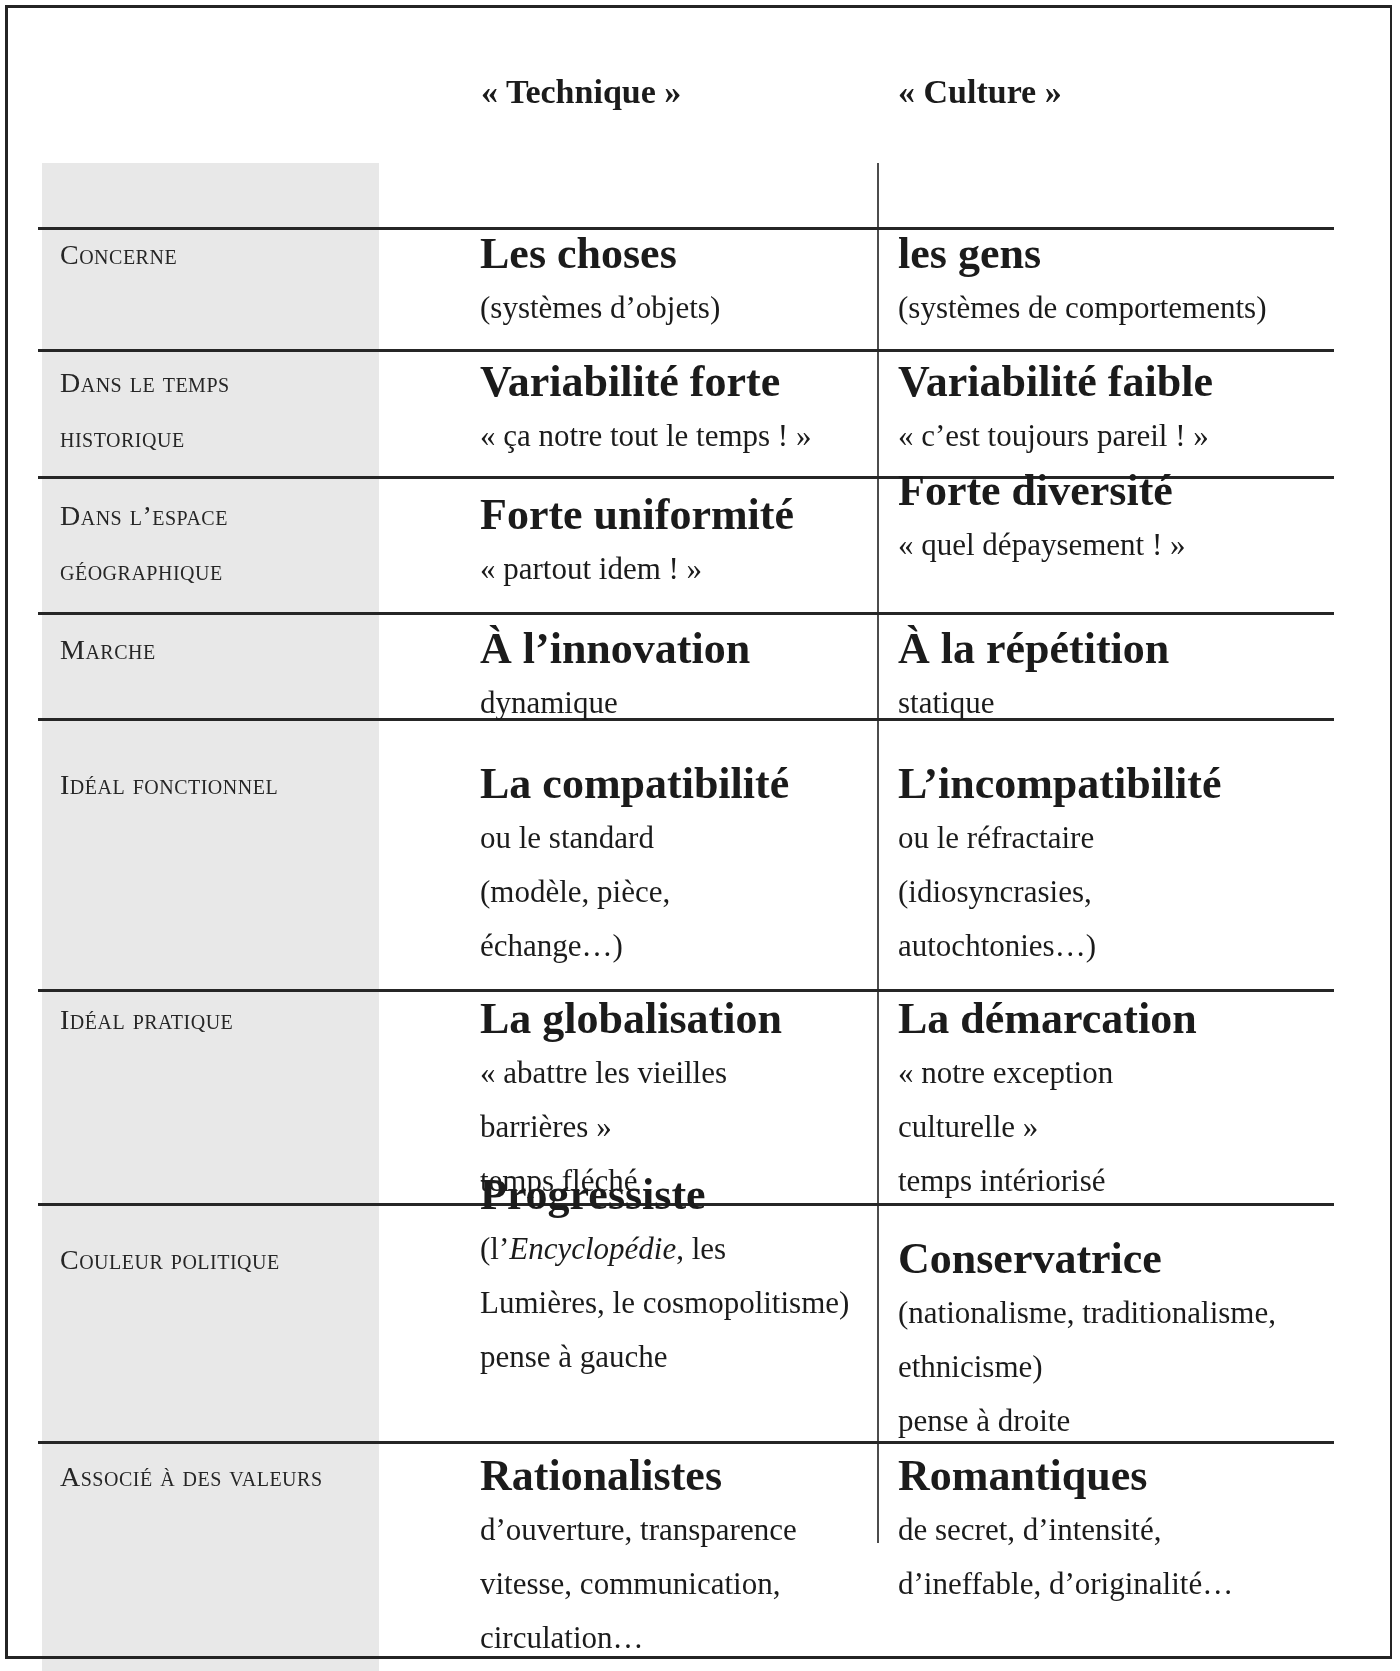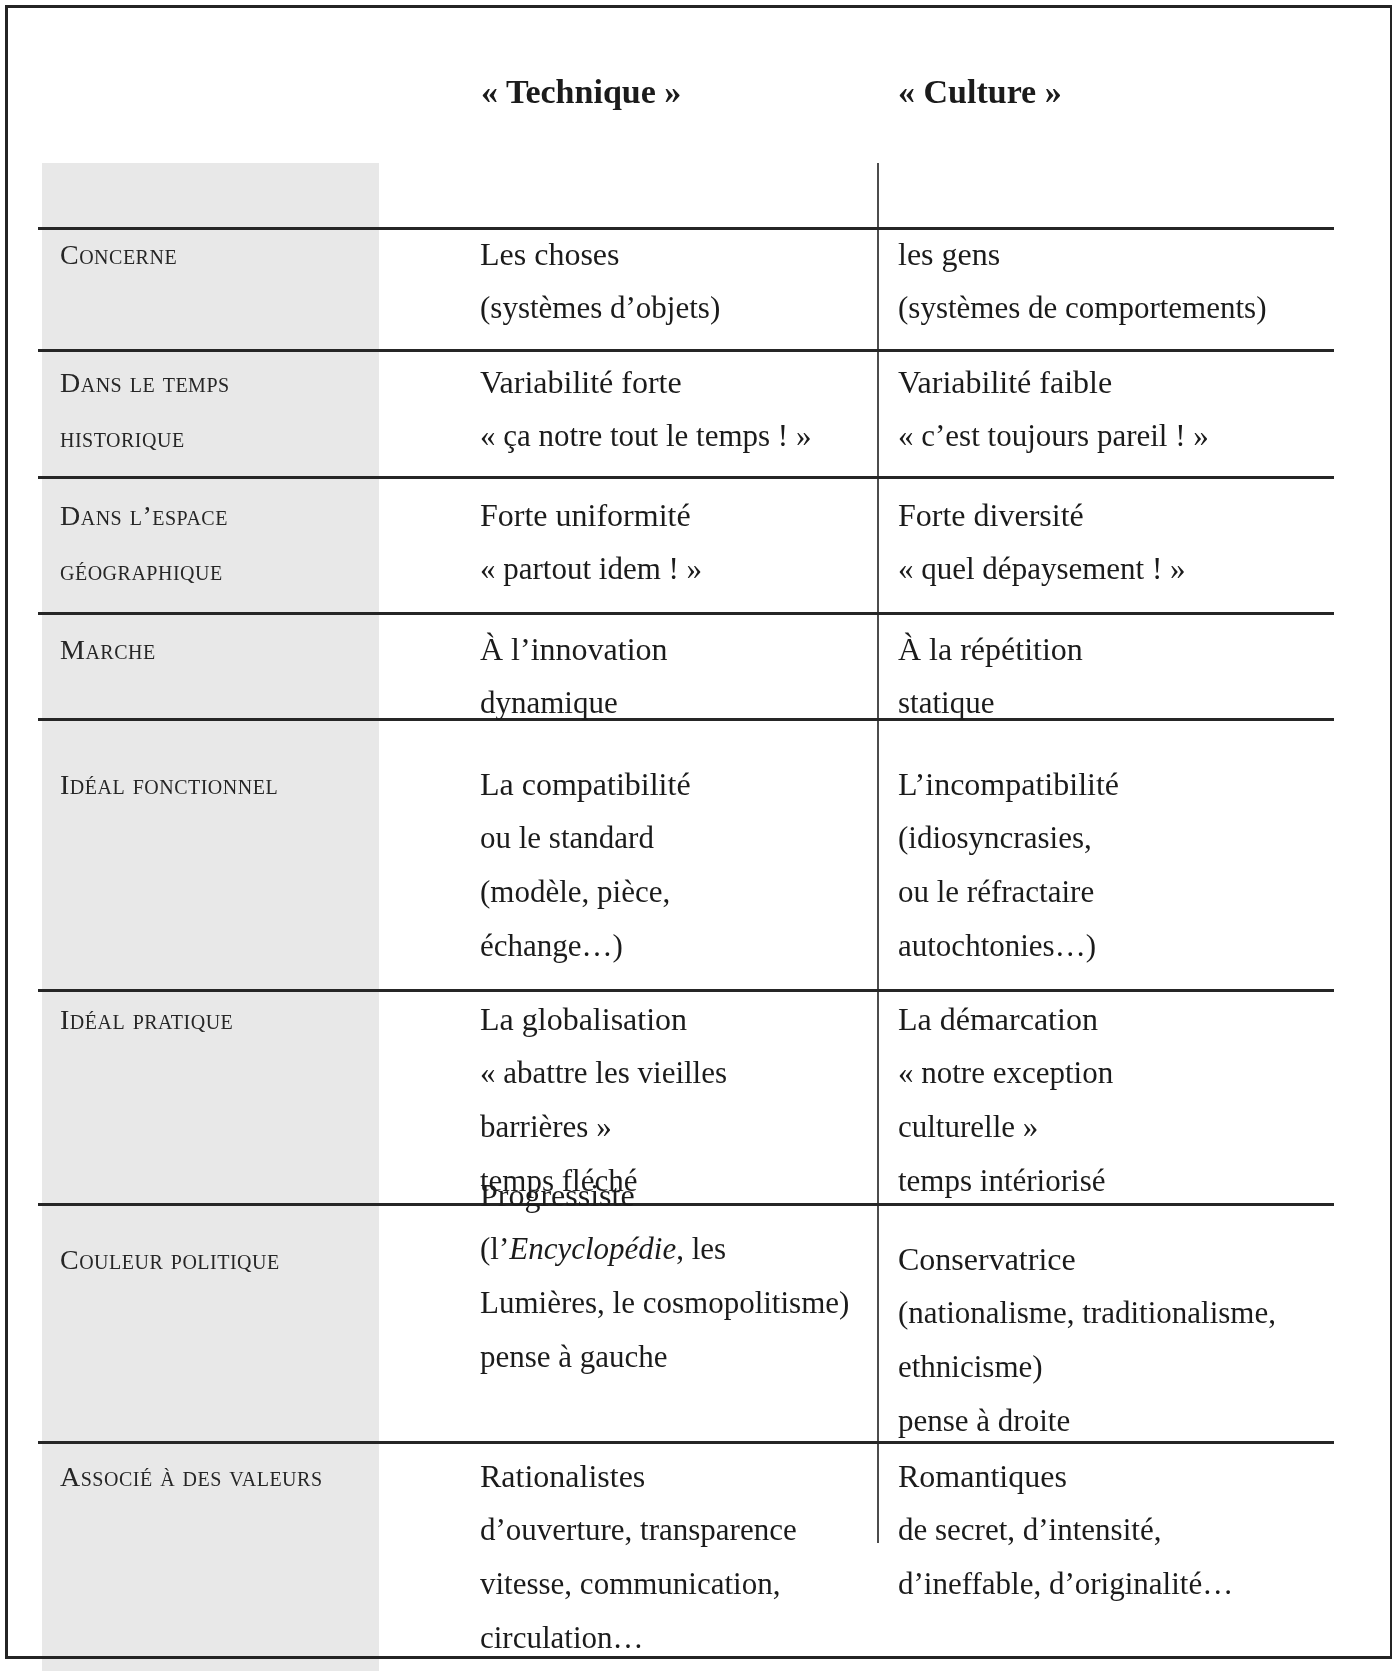--- a/index.html
+++ b/index.html
@@ -25,21 +25,21 @@
     position:absolute; left:38px; width:1296px; height:3px; background:#262626;
   }
   .hdr {
     position:absolute; top:72px; font-size:34px; font-weight:700; line-height:40px;
     white-space:nowrap;
   }
   .cell {
     position:absolute; font-size:31px; line-height:54px;
   }
   .cell .line { display:block; white-space:nowrap; }
-  .cell .t { font-weight:400; font-size:32px; }
+  .cell .t { font-weight:700; font-size:44px; }
   .label {
     position:absolute; left:60px; width:330px;
     font-size:28px; line-height:55px; color:#262626;
     font-variant:small-caps; letter-spacing:0.5px;
   }
   .label .line { display:block; white-space:nowrap; }
   .tech { left:480px; width:400px; }
   .cult { left:898px; width:445px; }
   em { }
 </style>
@@ -90,21 +90,21 @@
   </div>
 
   <div class="label" style="top:488px">
     <span class="line">Dans l’espace</span>
     <span class="line">géographique</span>
   </div>
   <div class="cell tech" style="top:488px">
     <span class="t line">Forte uniformité</span>
     <span class="line">« partout idem ! »</span>
   </div>
-  <div class="cell cult" style="top:488px">
+  <div class="cell cult" style="top:464px">
     <span class="t line">Forte diversité</span>
     <span class="line">« quel dépaysement ! »</span>
   </div>
 
   <div class="label" style="top:622px">
     <span class="line">Marche</span>
   </div>
   <div class="cell tech" style="top:622px">
     <span class="t line">À l’innovation</span>
     <span class="line">dynamique</span>
@@ -118,22 +118,22 @@
     <span class="line">Idéal fonctionnel</span>
   </div>
   <div class="cell tech" style="top:757px">
     <span class="t line">La compatibilité</span>
     <span class="line">ou le standard</span>
     <span class="line">(modèle, pièce,</span>
     <span class="line">échange…)</span>
   </div>
   <div class="cell cult" style="top:757px">
     <span class="t line">L’incompatibilité</span>
+    <span class="line">ou le réfractaire</span>
     <span class="line">(idiosyncrasies,</span>
-    <span class="line">ou le réfractaire</span>
     <span class="line">autochtonies…)</span>
   </div>
 
   <div class="label" style="top:992px">
     <span class="line">Idéal pratique</span>
   </div>
   <div class="cell tech" style="top:992px">
     <span class="t line">La globalisation</span>
     <span class="line">« abattre les vieilles</span>
     <span class="line">barrières  »</span>

